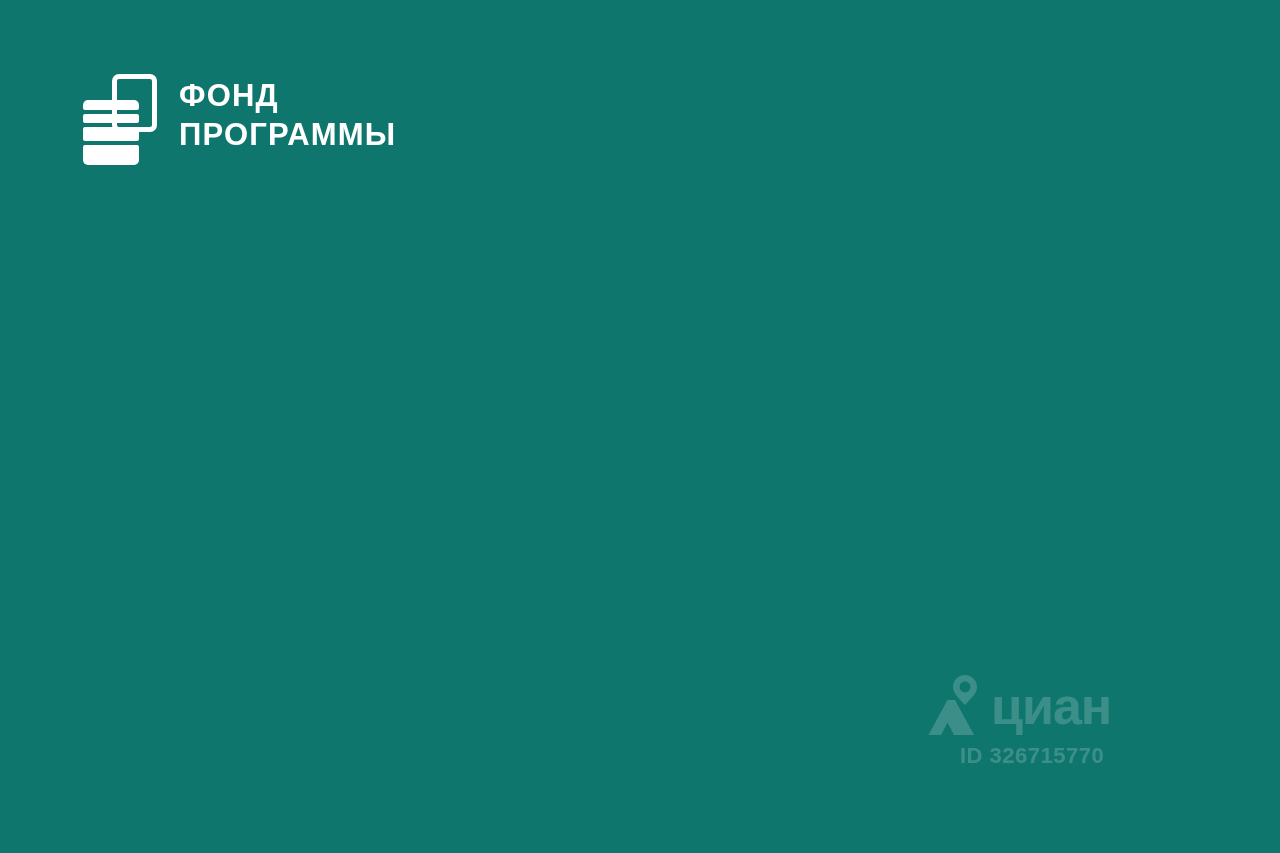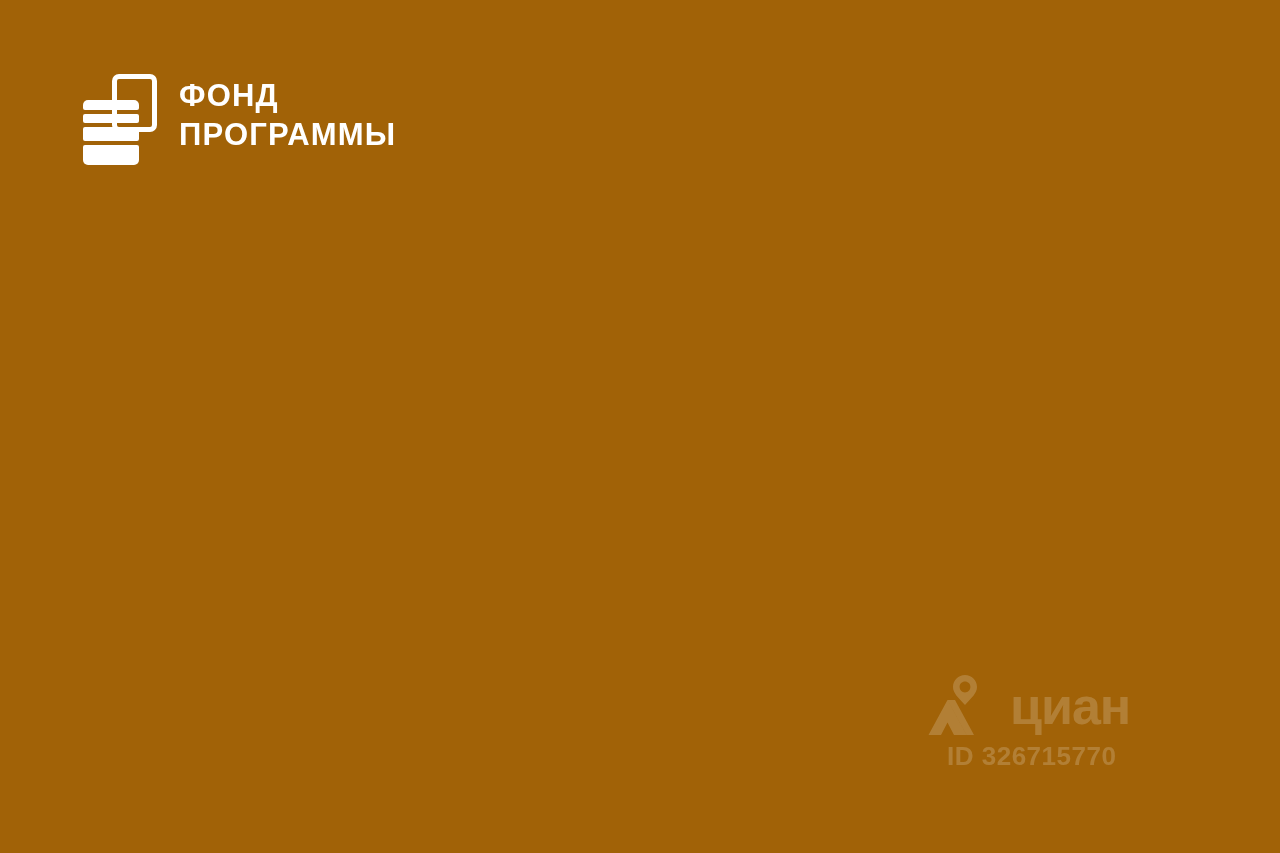--- a/index.html
+++ b/index.html
@@ -11,21 +11,21 @@
     width: 1280px;
     height: 853px;
     overflow: hidden;
     font-family: "Liberation Sans", "DejaVu Sans", sans-serif;
   }
 
   #banner {
     position: relative;
     width: 1280px;
     height: 853px;
-    background: #a16207;
+    background: #0f766e;
     overflow: hidden;
   }
 
   
   #brand-logo {
     position: absolute;
     left: 83px;
     top: 74px;
     display: flex;
     align-items: center;
@@ -119,28 +119,27 @@
 
   #cian-wordmark {
     position: absolute;
     left: 66px;
     top: 5px;
     font-size: 52px;
     line-height: 56px;
     font-weight: bold;
     color: rgba(255,255,255,0.19);
     letter-spacing: -1px;
-    margin-left: 19px;
   }
 
   #cian-id {
     position: absolute;
-    left: 22px;
+    left: 35px;
     top: 66px;
-    font-size: 26px;
+    font-size: 22px;
     line-height: 34px;
     font-weight: bold;
     color: rgba(255,255,255,0.19);
     letter-spacing: 0.5px;
     white-space: nowrap;
   }
 </style>
 </head>
 <body>
 

